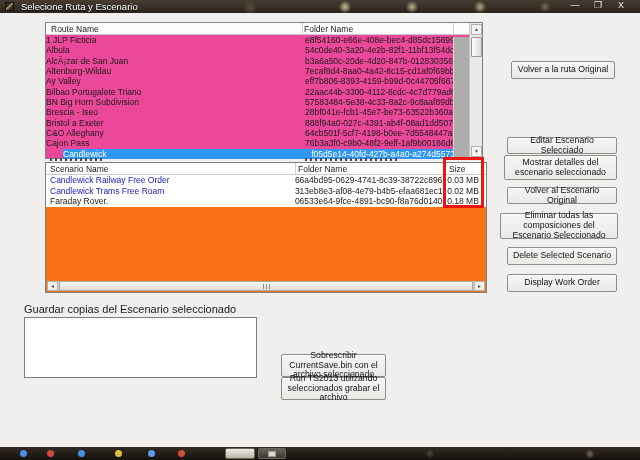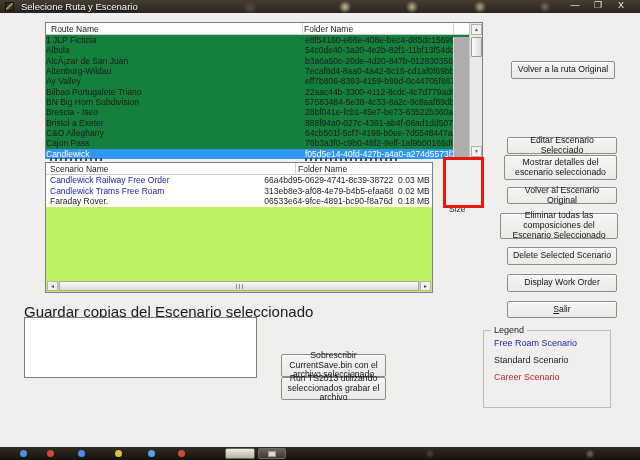--- a/index.html
+++ b/index.html
@@ -14,40 +14,40 @@
       radial-gradient(circle 9px at 480px 7px, rgba(222,206,160,.75), rgba(222,206,160,0) 70%),
       radial-gradient(circle 8px at 545px 7px, rgba(200,185,150,.45), rgba(200,185,150,0) 70%),
       radial-gradient(circle 10px at 250px 8px, rgba(120,105,90,.5), rgba(120,105,90,0) 70%),
       linear-gradient(#463c32, #2b241d); }
   .app-icon { position:absolute; left:5px; top:2px; width:9px; height:9px;
     background:linear-gradient(135deg,#2b2b3a 40%, #c8a23c 42%, #2b2b3a 70%); border:1px solid #111; }
   .title-text { position:absolute; left:21px; top:1px; color:#fff; font-size:9.5px; text-shadow:0 1px 1px #000; white-space:nowrap; }
   .winbtn { position:absolute; top:0; color:#f5f0e8; font-size:9px; width:18px; text-align:center; cursor:default; }
 
   
-  .listview { position:absolute; background:#15803d; border:1px solid #808080; font-size:8.5px; color:#1a1a1a; }
+  .listview { position:absolute; background:#ec4899; border:1px solid #808080; font-size:8.5px; color:#1a1a1a; }
   .lv-header { position:relative; height:12px; border-bottom:1px solid #c9c9c9; background:#fdfdfd; }
   .lv-header .hcell { position:absolute; top:1px; font-size:8.5px; color:#222; white-space:nowrap; }
   .hsep { position:absolute; top:0; height:12px; width:1px; background:#d2d2d2; }
   .lv-row { display:flex; height:10.35px; line-height:10.35px; white-space:nowrap; }
   .lv-row .cell { overflow:hidden; }
   .route-list  { left:45px; top:22px; width:438px; height:137px; }
   .route-rows  { position:absolute; left:0; top:12px; width:407px; }
-  .route-list .lv-row.sel { background:#2f96f3; color:#fff; }
+  .route-list .lv-row.sel { background:#2f96f3; color:#fff;margin-left:17px; }
   .c-rname  { width:257px; }
   .c-rfolder{ width:150px; padding-left:2px; }
   .gray-strip { position:absolute; left:407px; top:14px; width:18px; bottom:0; background:#aeadac; border-left:1px solid #d8d8d8; }
   .partial { position:absolute; height:2.5px; overflow:hidden;
     background:repeating-linear-gradient(90deg,#4a4a4a 0 2px, transparent 2px 5px); }
 
   .vscroll { position:absolute; right:0; top:0; width:13px; bottom:0; background:#eceae8; border-left:1px solid #c5c5c5; }
   .varrow { position:absolute; left:1px; width:11px; height:11px; background:#f4f3f1; border:1px solid #b4b2af; color:#555; font-size:5px; line-height:9px; text-align:center; }
   .vthumb { position:absolute; left:1px; top:14px; width:11px; height:20px; background:linear-gradient(90deg,#fdfdfd,#dcdad7); border:1px solid #9a9895; border-radius:1px; }
 
-  .scen-list { left:45px; top:162px; width:388px; height:131px; background:#bef264; }
+  .scen-list { left:45px; top:162px; width:442px; height:131px; background:#f97316; }
   .scen-white { position:absolute; left:0; top:0; width:100%; height:44px; background:#fff; }
   .scen-rows { position:absolute; left:0; top:12px; width:100%; }
   .scen-list .lv-row { height:10.5px; line-height:10.5px; }
   .c-sname  { width:248px; padding-left:4px; }
   .c-sfolder{ width:150px; padding-left:2px; }
   .c-ssize  { width:44px; padding-left:5px; color:#1a1a1a; }
   .hscroll { position:absolute; left:1px; right:1px; bottom:1px; height:10px; background:#cfcecc; }
   .harrow { position:absolute; top:0; width:11px; height:10px; background:#f2f1ef; border:1px solid #b4b2af; color:#555; font-size:5px; line-height:8px; text-align:center; }
   .hthumb { position:absolute; left:12px; right:12px; top:0; height:10px; background:linear-gradient(#fbfbfa,#dddbd8); border:1px solid #a9a7a4; }
   .grip { position:absolute; left:50%; top:2px; width:7px; height:5px; margin-left:-3px;
@@ -55,21 +55,21 @@
 
   .red-box { position:absolute; left:443px; top:157px; width:41px; height:51px; border:3px solid #ee1511; z-index:5; }
 
   
   .btn { position:absolute; display:flex; align-items:center; justify-content:center; text-align:center;
     font-size:8.7px; line-height:1.12; color:#111; background:linear-gradient(#f6f5f4,#eceae7);
     border:1px solid #8e8c89; border-radius:2px; box-shadow:inset 0 1px 0 #fff; cursor:default; padding:1px 2px; }
   .btn span { display:block; }
   .btn-salir span::first-letter { text-decoration:underline; }
 
-  .save-label { position:absolute; left:24px; top:303px; font-size:15px; color:#1a1a1a; }
+  .save-label { position:absolute; left:24px; top:303px; font-size:11px; color:#1a1a1a; }
   .save-box { position:absolute; left:24px; top:317px; width:233px; height:61px; background:#fff; border:1px solid #7f7d7a; }
 
   
   .legend { position:absolute; left:483px; top:330px; width:128px; height:78px; border:1px solid #bdbbb8; }
   .legend-title { position:absolute; left:7px; top:-6px; background:#f0efed; padding:0 3px; font-size:9px; color:#222; }
   .legend-item { margin:7px 0 0 10px; font-size:9px; }
 
   
   .taskbar { position:absolute; left:0; top:447px; width:640px; height:13px;
     background:
@@ -157,21 +157,21 @@
       <span class="vthumb"></span>
       <span class="varrow" style="bottom:1px;">▼</span>
     </div>
   </div>
 
   <div class="listview scen-list">
     <div class="scen-white"></div>
     <div class="lv-header" style="background:transparent;">
       <span class="hcell" style="left:4px;">Scenario Name</span>
       <span class="hcell" style="left:252px;">Folder Name</span>
-      <span class="hcell" style="left:403px;margin-top:40px;">Size</span>
+      <span class="hcell" style="left:403px;">Size</span>
       <span class="hsep" style="left:249px;"></span>
       <span class="hsep" style="left:398px;"></span>
     </div>
     <div class="scen-rows" id="scen-rows">
         <div class="lv-row">
           <span class="cell c-sname" style="color: rgb(33, 33, 189);">Candlewick Railway Free Order</span>
           <span class="cell c-sfolder">66a4bd95-0629-4741-8c39-38722c8968ee</span>
           <span class="cell c-ssize">0.03 MB</span>
         </div>
         <div class="lv-row">
@@ -210,42 +210,31 @@
     </div>
   <div class="btn" style="left:500px; top:213px; width:118px; height:26px;">
       <span>Eliminar todas las composiciones del Escenario Seleccionado</span>
     </div>
   <div class="btn" style="left:507px; top:247px; width:110px; height:18px;">
       <span>Delete Selected Scenario</span>
     </div>
   <div class="btn" style="left:507px; top:274px; width:110px; height:18px;">
       <span>Display Work Order</span>
     </div>
-  <div class="btn btn-salir" style="left:507px; top:301px; width:110px; height:17px;">
-      <span>Salir</span>
-    </div>
 
   <div class="save-label">Guardar copias del Escenario seleccionado</div>
   <div class="save-box"></div>
 
   <div class="btn" style="left:281px; top:354px; width:105px; height:23px;">
       <span>Sobrescribir CurrentSave.bin con el archivo seleccionado</span>
     </div>
   <div class="btn" style="left:281px; top:377px; width:105px; height:23px;">
       <span>Run TS2013 utilizando seleccionados grabar el archivo</span>
     </div>
 
-  <div class="legend">
-    <span class="legend-title">Legend</span>
-    <div id="legend-items">
-        <div class="legend-item" style="color: rgb(33, 33, 189);">Free Roam Scenario</div>
-        <div class="legend-item" style="color: rgb(26, 26, 26);">Standard Scenario</div>
-        <div class="legend-item" style="color: rgb(194, 41, 41);">Career Scenario</div>
-      </div>
-  </div>
 
   <div class="taskbar">
     <span class="tb-dot" style="left:20px;  background:#4a90e2;"></span>
     <span class="tb-dot" style="left:47px;  background:#d04a3a;"></span>
     <span class="tb-dot" style="left:78px;  background:#4a90e2;"></span>
     <span class="tb-dot" style="left:115px; background:#e0c040;"></span>
     <span class="tb-dot" style="left:148px; background:#5aa0e8;"></span>
     <span class="tb-dot" style="left:178px; background:#d04a3a;"></span>
     <span class="tb-app" style="left:225px; width:30px; background:linear-gradient(#efece4,#b9b2a4);"></span>
     <span class="tb-app" style="left:258px; width:28px; background:linear-gradient(#6b655c,#3c372f);">

